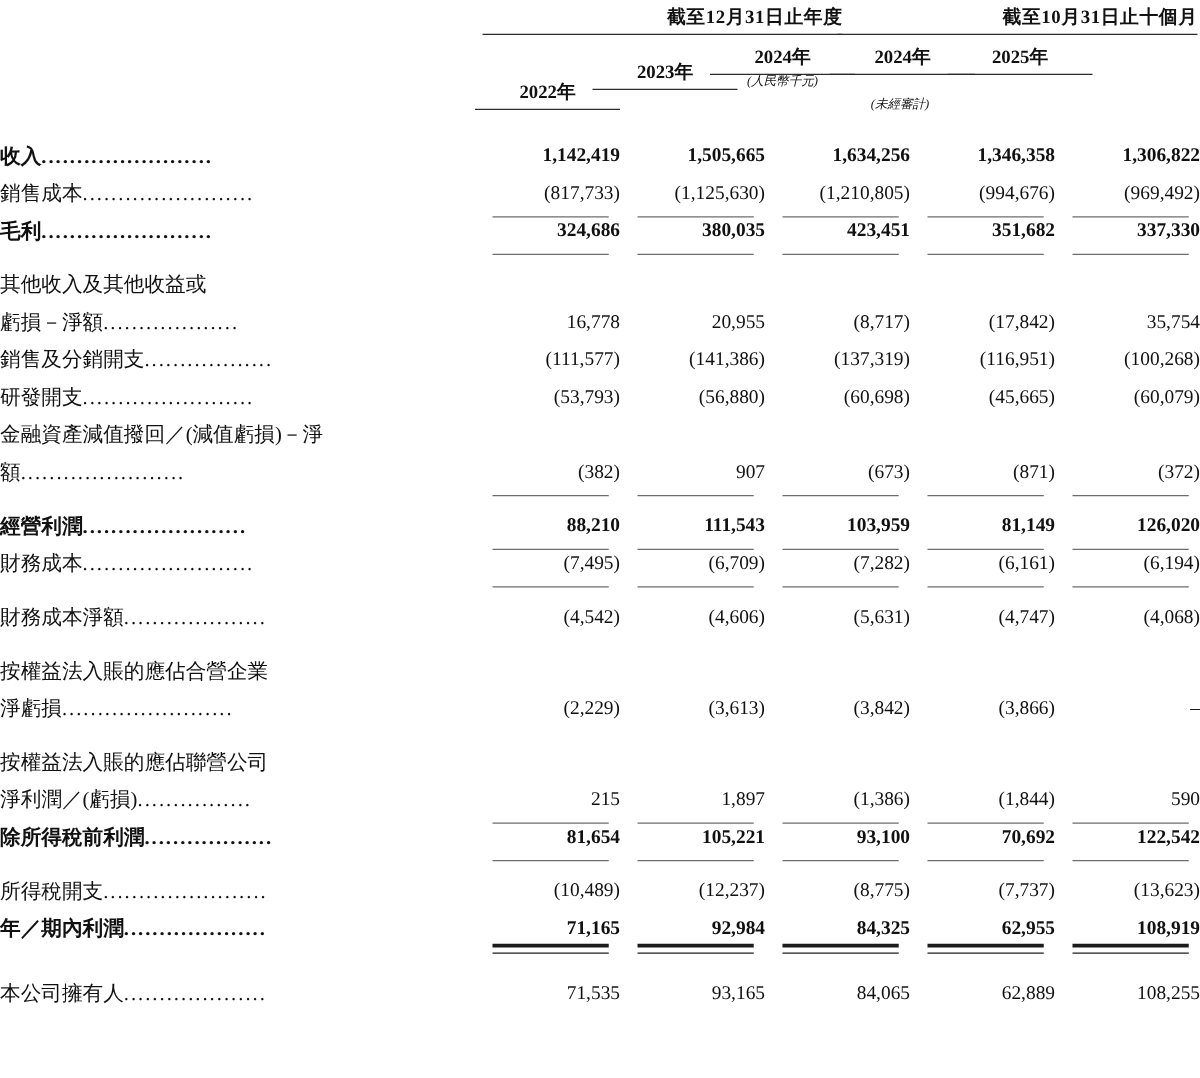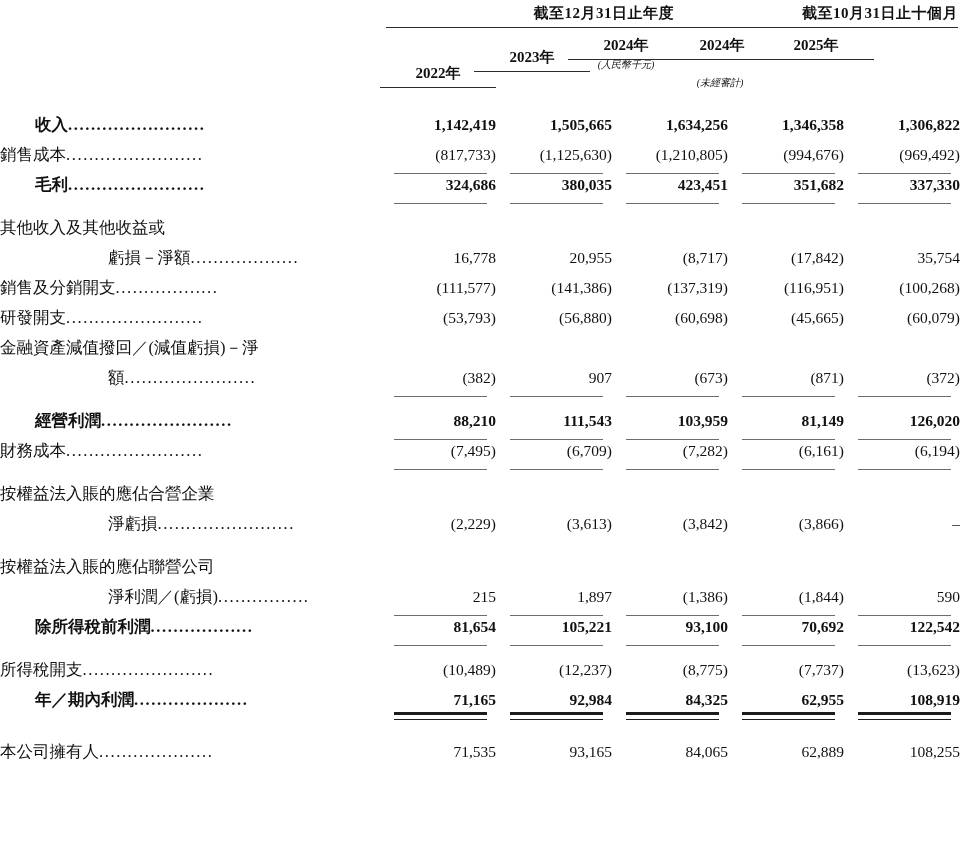--- a/index.html
+++ b/index.html
@@ -37,23 +37,23 @@
   }
   td.num{
     width:116px;
     text-align:right;
     font-size:15.5px;
     line-height:30px;
     font-variant-numeric:tabular-nums;
     padding-right:23px;
     box-sizing:border-box;
   }
-  tr.b td{font-weight:bold;padding-left:35px;}
+  tr.b td{font-weight:bold;}
   td.lbl .leader{display:inline-block;letter-spacing:1.6px;}
-  td.lbl.ind{padding-left:108px;}
+  td.lbl.ind{}
 
   
   tr.gap td{padding-top:13px;}
 
   
   td.num.u{position:relative;}
   td.num.u:after{
     content:"";position:absolute;left:14px;right:9px;bottom:-4px;
     border-bottom:1px solid #6d6d6d;
   }
@@ -188,20 +188,28 @@
         </tr>
         <tr>
           <td class="lbl"><span>財務成本</span><span class="leader">........................</span></td>
           <td class="num u">(7,495)</td>
           <td class="num u">(6,709)</td>
           <td class="num u">(7,282)</td>
           <td class="num u">(6,161)</td>
           <td class="num u">(6,194)</td>
         </tr>
         <tr class=" gap">
+          <td class="lbl"><span>財務成本淨額</span><span class="leader">....................</span></td>
+          <td class="num">(4,542)</td>
+          <td class="num">(4,606)</td>
+          <td class="num">(5,631)</td>
+          <td class="num">(4,747)</td>
+          <td class="num">(4,068)</td>
+        </tr>
+        <tr class=" gap">
           <td class="lbl"><span>按權益法入賬的應佔合營企業</span></td>
           <td class="num"></td>
           <td class="num"></td>
           <td class="num"></td>
           <td class="num"></td>
           <td class="num"></td>
         </tr>
         <tr>
           <td class="lbl ind"><span>淨虧損</span><span class="leader">........................</span></td>
           <td class="num">(2,229)</td>

